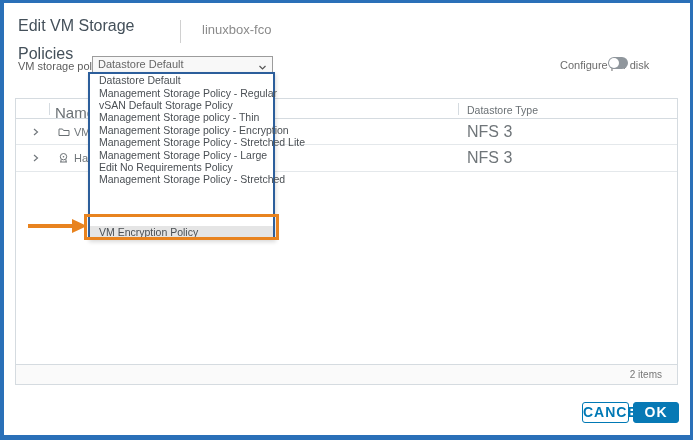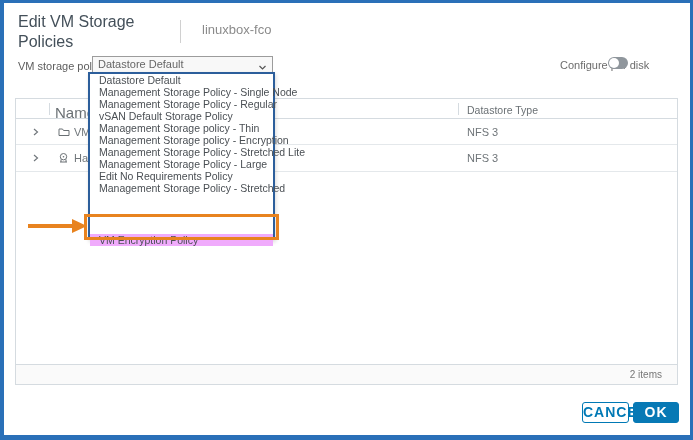--- a/index.html
+++ b/index.html
@@ -1,20 +1,20 @@
 <!DOCTYPE html>
 <html><head>
 <meta charset="utf-8">
 <style>
   * { margin:0; padding:0; box-sizing:border-box; }
   html,body { width:693px; height:440px; font-family:"Liberation Sans", sans-serif; }
   .frame { position:relative; width:693px; height:440px; background:#2a70b8; overflow:hidden; }
   .dialog { position:absolute; left:4px; top:3px; right:3px; bottom:5px; background:#ffffff; overflow:hidden; }
 
-  .title { position:absolute; left:14px; top:9px; width:146px; font-size:16px; line-height:20px; color:#44505a; font-weight:400; }
+  .title { position:absolute; left:14px; top:9px; width:146px; font-size:16px; line-height:28px; color:#44505a; font-weight:400; }
   .title-divider { position:absolute; left:176px; top:17px; width:1px; height:23px; background:#d0d0d0; }
   .vm-name { position:absolute; left:198px; top:19px; font-size:13px; color:#8b8b8b; }
 
   .policy-label { position:absolute; left:14px; top:57px; font-size:11px; color:#5d5d5d; }
   .select-box { position:absolute; left:88px; top:53px; width:181px; height:17px; background:#f8f8f8; border:1px solid #9c9c9c; font-size:11px; color:#666; line-height:15px; padding-left:5px; cursor:pointer; }
   .select-chevron { position:absolute; right:5px; top:4px; }
 
   .config-label { position:absolute; left:556px; top:56px; font-size:11px; color:#6c6c6c; }
   .toggle { position:absolute; left:604px; top:54px; width:20px; height:12px; border-radius:7px; background:#8f969c; cursor:pointer; }
   .toggle-knob { position:absolute; left:1px; top:1px; width:10px; height:10px; border-radius:50%; background:#ffffff; }
@@ -24,27 +24,27 @@
   .col-div1 { position:absolute; left:33px; top:4px; width:1px; height:12px; background:#d5dbe0; }
   .col-div2 { position:absolute; left:442px; top:4px; width:1px; height:12px; background:#d5dbe0; }
   .hdr-name { position:absolute; left:39px; top:5px; font-size:15px; color:#6a7074; }
   .hdr-type { position:absolute; left:451px; top:5px; font-size:10.5px; color:#6a7074; }
   .grid-row { position:absolute; left:0; right:0; border-bottom:1px solid #e4e8eb; }
   .row1 { top:20px; height:26px; }
   .row2 { top:46px; height:27px; }
   .expander { position:absolute; left:16px; top:50%; transform:translateY(-50%); cursor:pointer; display:flex; }
   .row-icon { position:absolute; left:42px; top:50%; transform:translateY(-50%); display:flex; }
   .row-name { position:absolute; left:58px; top:50%; transform:translateY(-50%); font-size:11px; color:#6f7579; white-space:nowrap; }
-  .row-type { position:absolute; left:451px; top:50%; transform:translateY(-50%); font-size:11px; color:#6f7579; }
+  .row-type { position:absolute; left:451px; top:50%; transform:translateY(-50%); font-size:16px; color:#6f7579; }
   .grid-footer { position:absolute; left:0; right:0; bottom:0; height:20px; background:#fafafa; border-top:1px solid #d5dbe0; }
   .items-count { position:absolute; right:15px; top:4px; font-size:10px; color:#777; }
 
   .dropdown { position:absolute; left:84px; top:69px; width:187px; height:168px; background:#ffffff; border:2px solid #2c5e9b; z-index:10; display:flex; flex-direction:column; box-shadow:1px 2px 4px rgba(0,0,0,0.15); }
   .dd-item { flex:1; font-size:10.5px; color:#4a4f54; padding-left:9px; display:flex; align-items:center; cursor:pointer; white-space:nowrap; }
-  .dd-item.highlighted { background:#f0abfc;margin-top:40px; }
+  .dd-item.highlighted { background:#e5e5e5;margin-top:40px; }
 
   .orange-box { position:absolute; left:80px; top:211px; width:195px; height:26px; border:3px solid #e8831f; z-index:12; pointer-events:none; }
   .arrow { position:absolute; left:22px; top:214px; z-index:12; pointer-events:none; }
 
   .btn { position:absolute; top:399px; height:21px; border-radius:3px; font-size:14px; font-weight:700; letter-spacing:1px; text-align:center; line-height:19px; cursor:pointer; font-family:"Liberation Sans", sans-serif; }
   .btn-cancel { left:578px; width:47px; background:#ffffff; border:1px solid #0079b5; color:#0079b5; }
   .btn-ok { left:629px; width:46px; background:#0779b5; border:1px solid #0779b5; color:#ffffff; }
 </style>
 </head>
 <body>
@@ -112,21 +112,20 @@
         <span class="row-type">NFS 3</span>
       </div>
 
       <div class="grid-footer">
         <div class="items-count">2 items</div>
       </div>
     </div>
 
     <div class="dropdown">
       <div class="dd-item">Datastore Default</div>
-      <div class="dd-item">Management Storage Policy - Single Node</div>
       <div class="dd-item">Management Storage Policy - Regular</div>
       <div class="dd-item">vSAN Default Storage Policy</div>
       <div class="dd-item">Management Storage policy - Thin</div>
       <div class="dd-item">Management Storage policy - Encryption</div>
       <div class="dd-item">Management Storage Policy - Stretched Lite</div>
       <div class="dd-item">Management Storage Policy - Large</div>
       <div class="dd-item">Edit No Requirements Policy</div>
       <div class="dd-item">Management Storage Policy - Stretched</div>
       <div class="dd-item highlighted">VM Encryption Policy</div>
     </div>

